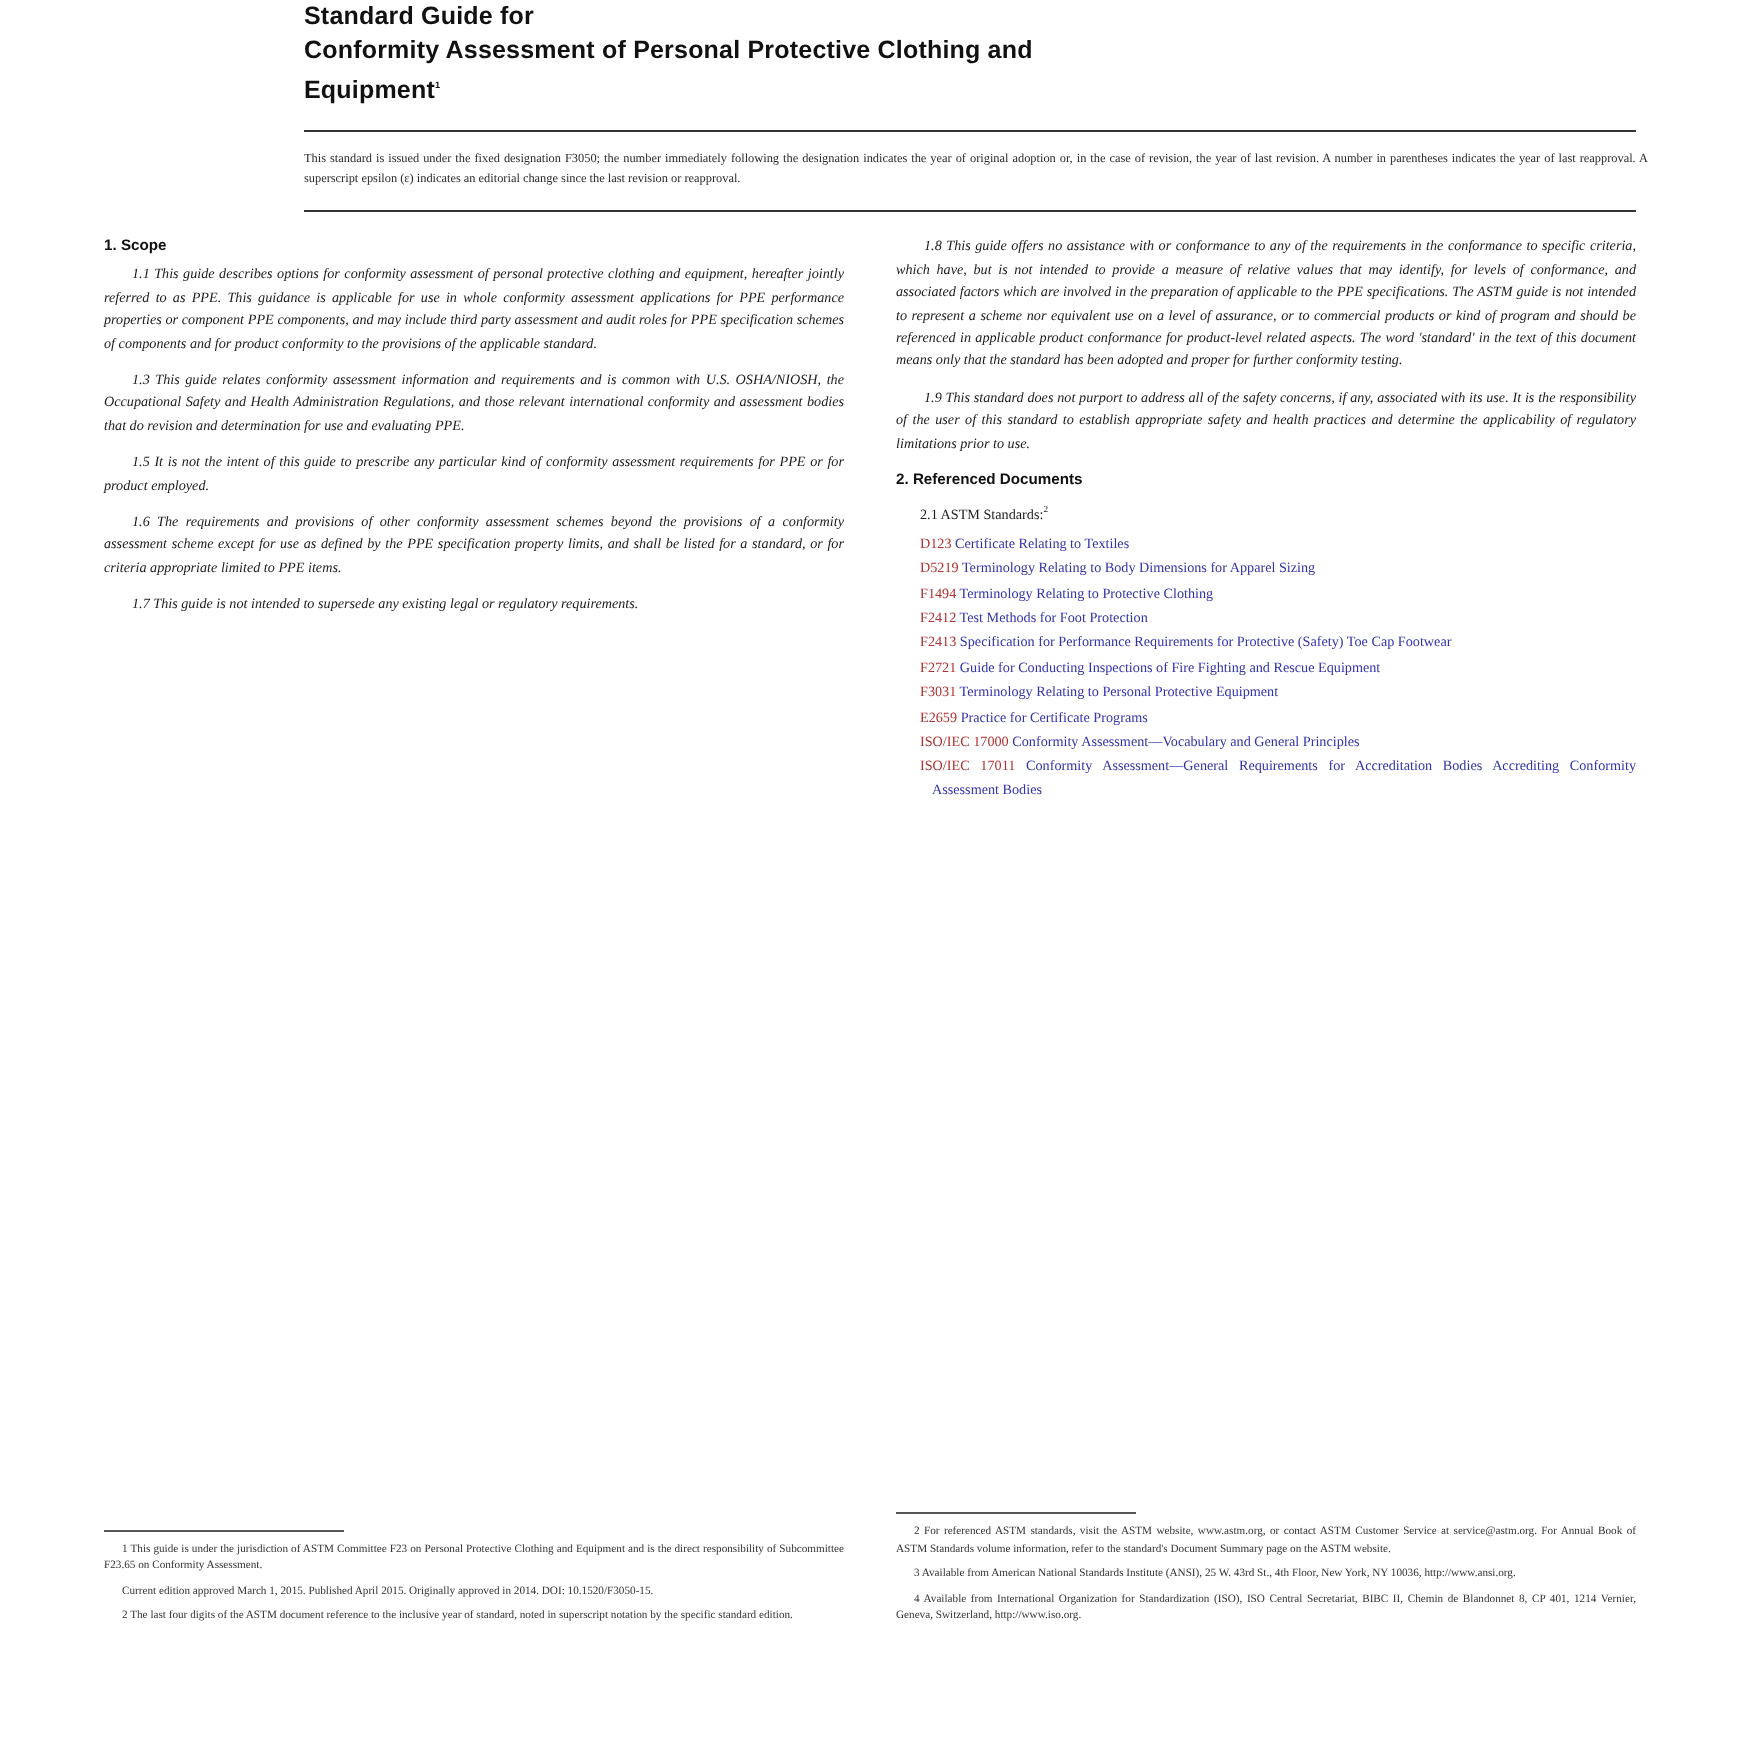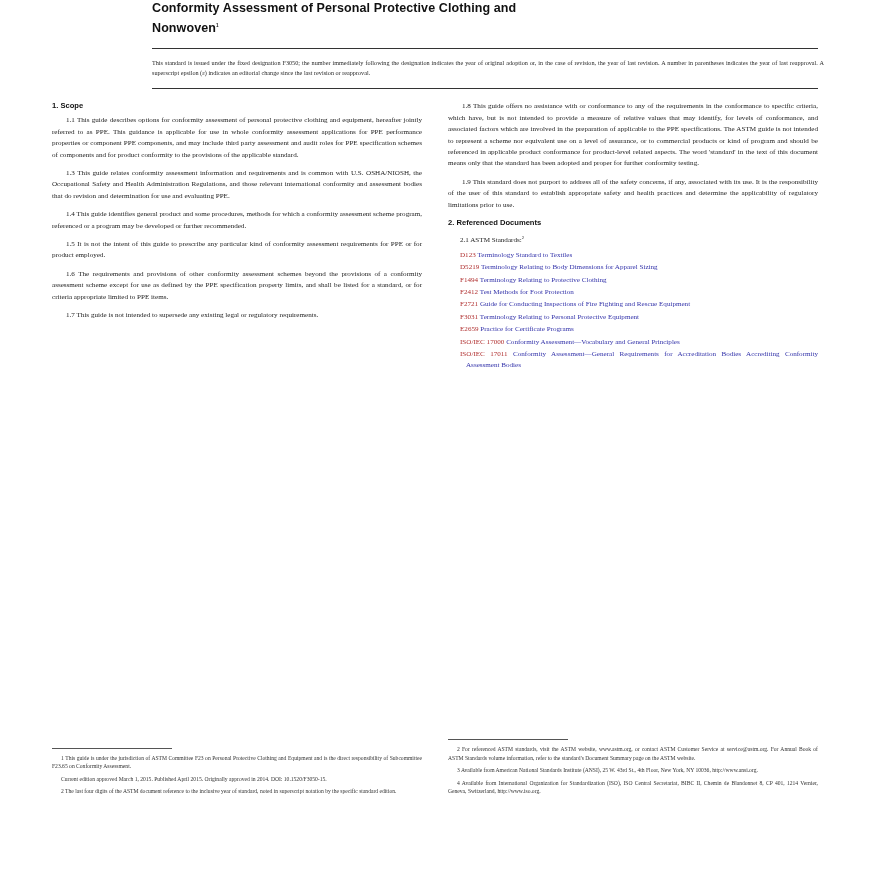--- a/index.html
+++ b/index.html
@@ -74,20 +74,21 @@
     margin: 0 0 5px 0;
     color: #111;
   }
   p.para {
     font-size: 7.1px;
     line-height: 11.4px;
     text-align: justify;
     margin: 0 0 7px 0;
     text-indent: 14px;
     color: #1c1c1c;
+    font-style: italic;
   }
   
   .ref-sub {
     font-size: 7.1px;
     line-height: 11.4px;
     margin: 0 0 3px 0;
     text-indent: 12px;
     color: #1c1c1c;
   }
   ul.reflist {
@@ -125,59 +126,60 @@
   .col-right .foot-wrap { position: absolute; bottom: 2px; left: 0; width: 370px; }
   .sup { vertical-align: super; font-size: 4.6px; }
 </style>
 </head>
 <body>
 
 <div class="page">
 
   <div class="title-block">
     <div class="doc-title">
+      <span class="l1">Standard Guide for</span>
       <span class="l2">Conformity Assessment of Personal Protective Clothing and</span>
-      <span class="l3"><span>Nonwoven</span><span class="sup">1</span></span>
+      <span class="l3"><span>Equipment</span><span class="sup">1</span></span>
     </div>
     <hr class="title-rule">
     <div class="preamble">This standard is issued under the fixed designation F3050; the number immediately following the designation indicates the year of original adoption or, in the case of revision, the year of last revision. A number in parentheses indicates the year of last reapproval. A superscript epsilon (ε) indicates an editorial change since the last revision or reapproval.</div>
     <hr class="header-rule">
   </div>
 
   <div class="columns">
 
     <div class="col col-left" style="height:700px;">
       <h2 class="sec">1. Scope</h2>
       <p class="para">1.1 This guide describes options for conformity assessment of personal protective clothing and equipment, hereafter jointly referred to as PPE. This guidance is applicable for use in whole conformity assessment applications for PPE performance properties or component PPE components, and may include third party assessment and audit roles for PPE specification schemes of components and for product conformity to the provisions of the applicable standard.</p>
       <p class="para">1.3 This guide relates conformity assessment information and requirements and is common with U.S. OSHA/NIOSH, the Occupational Safety and Health Administration Regulations, and those relevant international conformity and assessment bodies that do revision and determination for use and evaluating PPE.</p>
-      <p class="para">1.4 This guide identifies general product and some procedures, methods for which a conformity assessment scheme program, referenced or a program may be developed or further recommended.</p>
       <p class="para">1.5 It is not the intent of this guide to prescribe any particular kind of conformity assessment requirements for PPE or for product employed.</p>
       <p class="para">1.6 The requirements and provisions of other conformity assessment schemes beyond the provisions of a conformity assessment scheme except for use as defined by the PPE specification property limits, and shall be listed for a standard, or for criteria appropriate limited to PPE items.</p>
       <p class="para">1.7 This guide is not intended to supersede any existing legal or regulatory requirements.</p>
 
       <div class="foot-wrap">
         <hr class="footrule">
         <p class="footnote">1 This guide is under the jurisdiction of ASTM Committee F23 on Personal Protective Clothing and Equipment and is the direct responsibility of Subcommittee F23.65 on Conformity Assessment.</p>
         <p class="footnote">Current edition approved March 1, 2015. Published April 2015. Originally approved in 2014. DOI: 10.1520/F3050-15.</p>
         <p class="footnote">2 The last four digits of the ASTM document reference to the inclusive year of standard, noted in superscript notation by the specific standard edition.</p>
       </div>
     </div>
 
     <div class="col col-right" style="height:700px;">
       <p class="para">1.8 This guide offers no assistance with or conformance to any of the requirements in the conformance to specific criteria, which have, but is not intended to provide a measure of relative values that may identify, for levels of conformance, and associated factors which are involved in the preparation of applicable to the PPE specifications. The ASTM guide is not intended to represent a scheme nor equivalent use on a level of assurance, or to commercial products or kind of program and should be referenced in applicable product conformance for product-level related aspects. The word 'standard' in the text of this document means only that the standard has been adopted and proper for further conformity testing.</p>
       <p class="para">1.9 This standard does not purport to address all of the safety concerns, if any, associated with its use. It is the responsibility of the user of this standard to establish appropriate safety and health practices and determine the applicability of regulatory limitations prior to use.</p>
 
       <h2 class="sec">2. Referenced Documents</h2>
       <p class="ref-sub"><span>2.1 ASTM Standards:</span><span class="sup">2</span></p>
 
       <ul class="reflist">
-        <li><span class="num">D123</span> <span class="lnk">Terminology Standard to Textiles</span></li>
+        <li><span class="num">D123</span> <span class="lnk">Certificate Relating to Textiles</span></li>
         <li><span class="num">D5219</span> <span class="lnk">Terminology Relating to Body Dimensions for Apparel Sizing</span></li>
         <li><span class="num">F1494</span> <span class="lnk">Terminology Relating to Protective Clothing</span></li>
         <li><span class="num">F2412</span> <span class="lnk">Test Methods for Foot Protection</span></li>
+        <li><span class="num">F2413</span> <span class="lnk">Specification for Performance Requirements for Protective (Safety) Toe Cap Footwear</span></li>
         <li><span class="num">F2721</span> <span class="lnk">Guide for Conducting Inspections of Fire Fighting and Rescue Equipment</span></li>
         <li><span class="num">F3031</span> <span class="lnk">Terminology Relating to Personal Protective Equipment</span></li>
         <li><span class="num">E2659</span> <span class="lnk">Practice for Certificate Programs</span></li>
         <li><span class="num">ISO/IEC 17000</span> <span class="lnk">Conformity Assessment—Vocabulary and General Principles</span></li>
         <li><span class="num">ISO/IEC 17011</span> <span class="lnk">Conformity Assessment—General Requirements for Accreditation Bodies Accrediting Conformity Assessment Bodies</span></li>
       </ul>
 
       <div class="foot-wrap">
         <hr class="footrule">
         <p class="footnote">2 For referenced ASTM standards, visit the ASTM website, www.astm.org, or contact ASTM Customer Service at service@astm.org. For Annual Book of ASTM Standards volume information, refer to the standard's Document Summary page on the ASTM website.</p>

